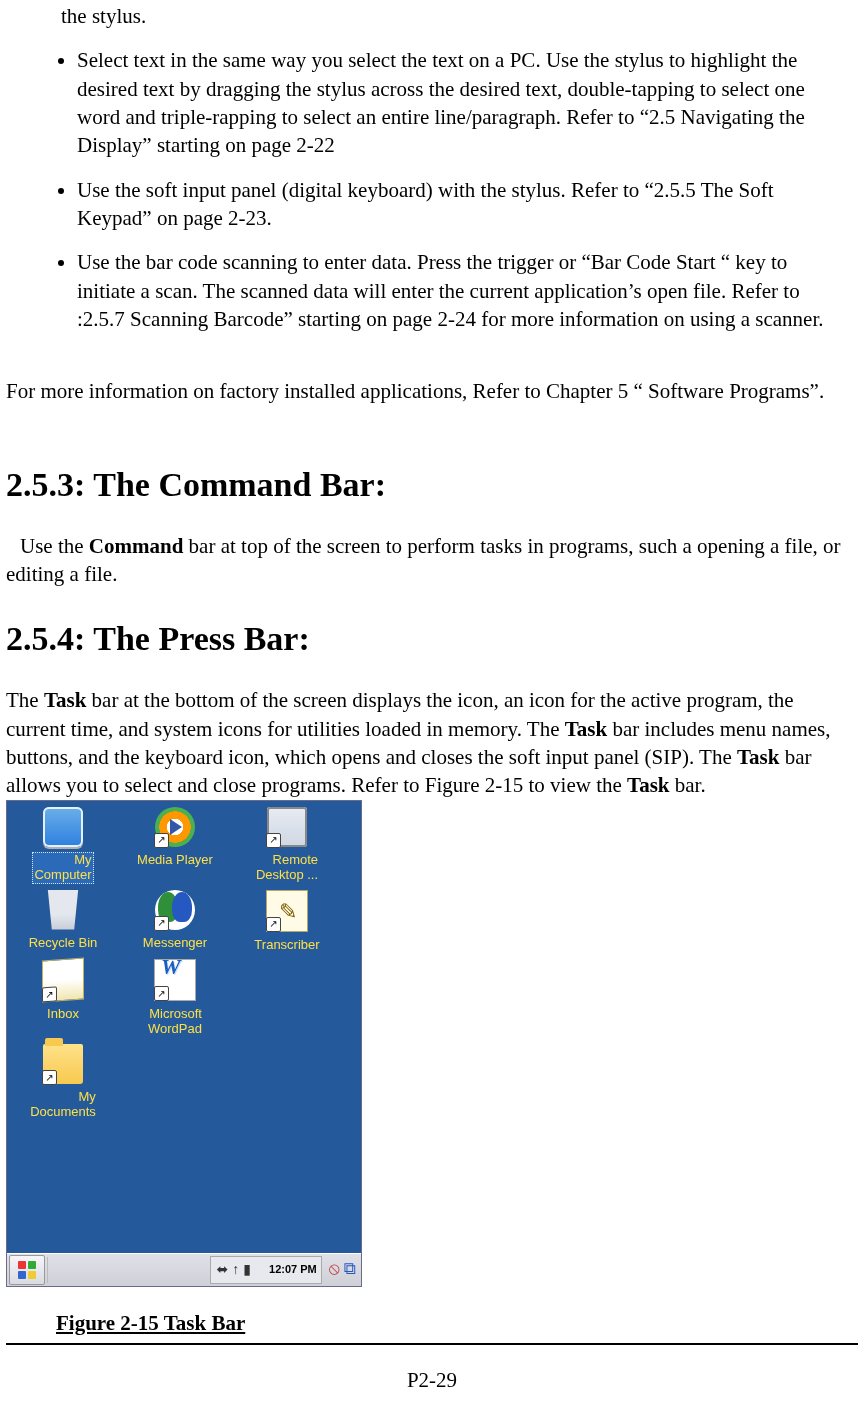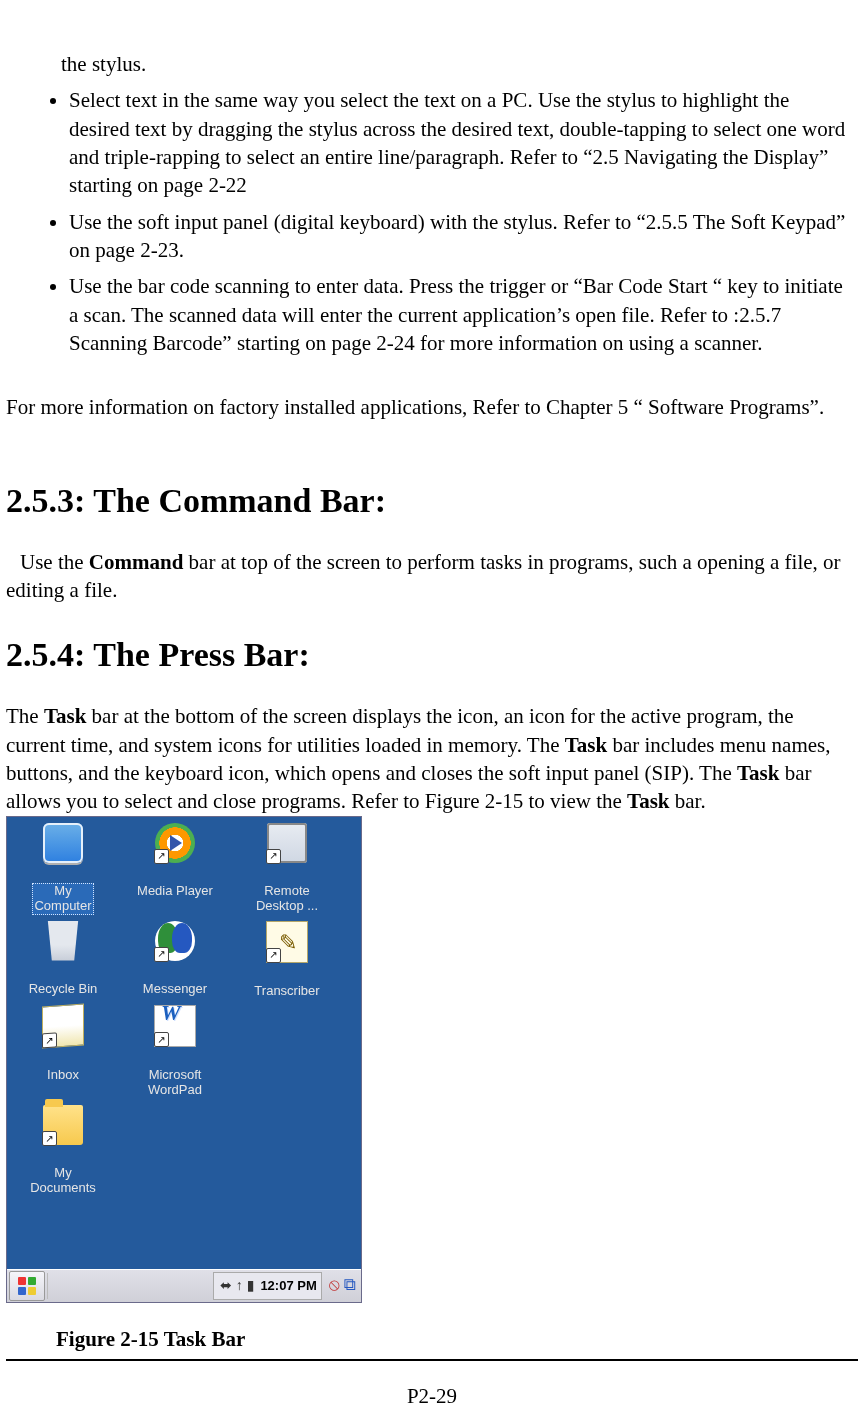--- a/index.html
+++ b/index.html
@@ -9,21 +9,21 @@
     margin: 0;
     padding: 2px 6px 10px 6px;
     color: #000;
   }
   ul.body-list {
     margin: 0 0 0 10px;
     padding: 0 0 0 45px;
   }
   ul.body-list li {
     list-style-type: disc;
-    margin: 8px;
+    margin: 16px;
     padding: 0;
   }
   p.body-para {
     margin: 0;
     padding: 0;
   }
   .gap-sm { height: 28px; }
   .gap-md { height: 56px; }
   h2.section-heading {
     font-size: 34px;
@@ -73,26 +73,26 @@
     border: 1px solid #444;
     border-radius: 2px;
     display: flex;
     align-items: center;
     justify-content: center;
     font-size: 10px;
     color: #000;
     line-height: 1;
   }
   .icon-label {
-    color: #e5e5e5;
+    color: #fde047;
     font-family: Tahoma, Arial, sans-serif;
     font-size: 13px;
-    text-align: center;
+    text-align: right;
     line-height: 1.15;
-    margin-top: 20px;
+    margin-top: 5px;
     padding: 1px 2px;
     white-space: pre-line;
   }
   .icon-label.sel {
     background: #2a6ab8;
     border: 1px dotted #cfe3ff;
     padding: 0 1px;
   }
 
   
@@ -185,39 +185,40 @@
   }
   .win-flag span{position:absolute;width:8px;height:8px;border-radius:1px;}
   .wf-r{background:#e33;left:0;top:0;} .wf-g{background:#3a3;right:0;top:0;}
   .wf-b{background:#36c;left:0;bottom:0;} .wf-y{background:#ec3;right:0;bottom:0;}
   .task-spacer { flex: 1; border-left:1px solid #bbb; height:26px; margin-left:1px;}
   .tray {
     display:flex;align-items:center;border:1px solid #aaa;background:#e8e8ef;
     height:26px;padding:0 4px;margin:0 2px;
   }
   .tray-ico{font-size:14px;margin:0 2px;color:#333;}
-  .tray-clock{font-weight:bold;font-size:13px;margin-left:4px;}
+  .tray-clock{font-weight:bold;font-size:11px;margin-left:16px;}
   .tray-right{display:flex;align-items:center;padding:0 3px;}
   .tray-right .tray-ico{font-size:17px;}
 
   .caption {
     font-weight: bold;
     margin: 22px 0 0 50px;
+    text-decoration: underline;
   }
   hr.footer-rule {
     margin: 6px 0 2px 0;
     border: none;
     border-top: 2px solid #000;
   }
   .page-num { text-align: center; }
 </style>
 </head>
 <body>
 
-<p class="body-para" style="margin-left:55px;margin-top:48px;">the stylus.</p>
+<p class="body-para" style="margin-left:55px;">the stylus.</p>
 
 <ul class="body-list">
   <li><span>Select text in the same way you select the text on a PC. Use the stylus to highlight the desired text by dragging the stylus across the desired text, double-tapping to select one word and triple-rapping to select an entire line/paragraph. Refer to “2.5 Navigating the Display” starting on page 2-22</span></li>
   <li><span>Use the soft input panel (digital keyboard) with the stylus. Refer to “2.5.5 The Soft Keypad” on page 2-23.</span></li>
   <li><span>Use the bar code scanning to enter data. Press the trigger or “Bar Code Start “ key to initiate a scan. The scanned data will enter the current application’s open file. Refer to :2.5.7 Scanning Barcode” starting on page 2-24 for more information on using a scanner.</span></li>
 </ul>
 
 <div class="gap-sm"></div>
 <p class="body-para">For more information on factory installed applications, Refer to Chapter 5 “ Software Programs”.</p>
 

